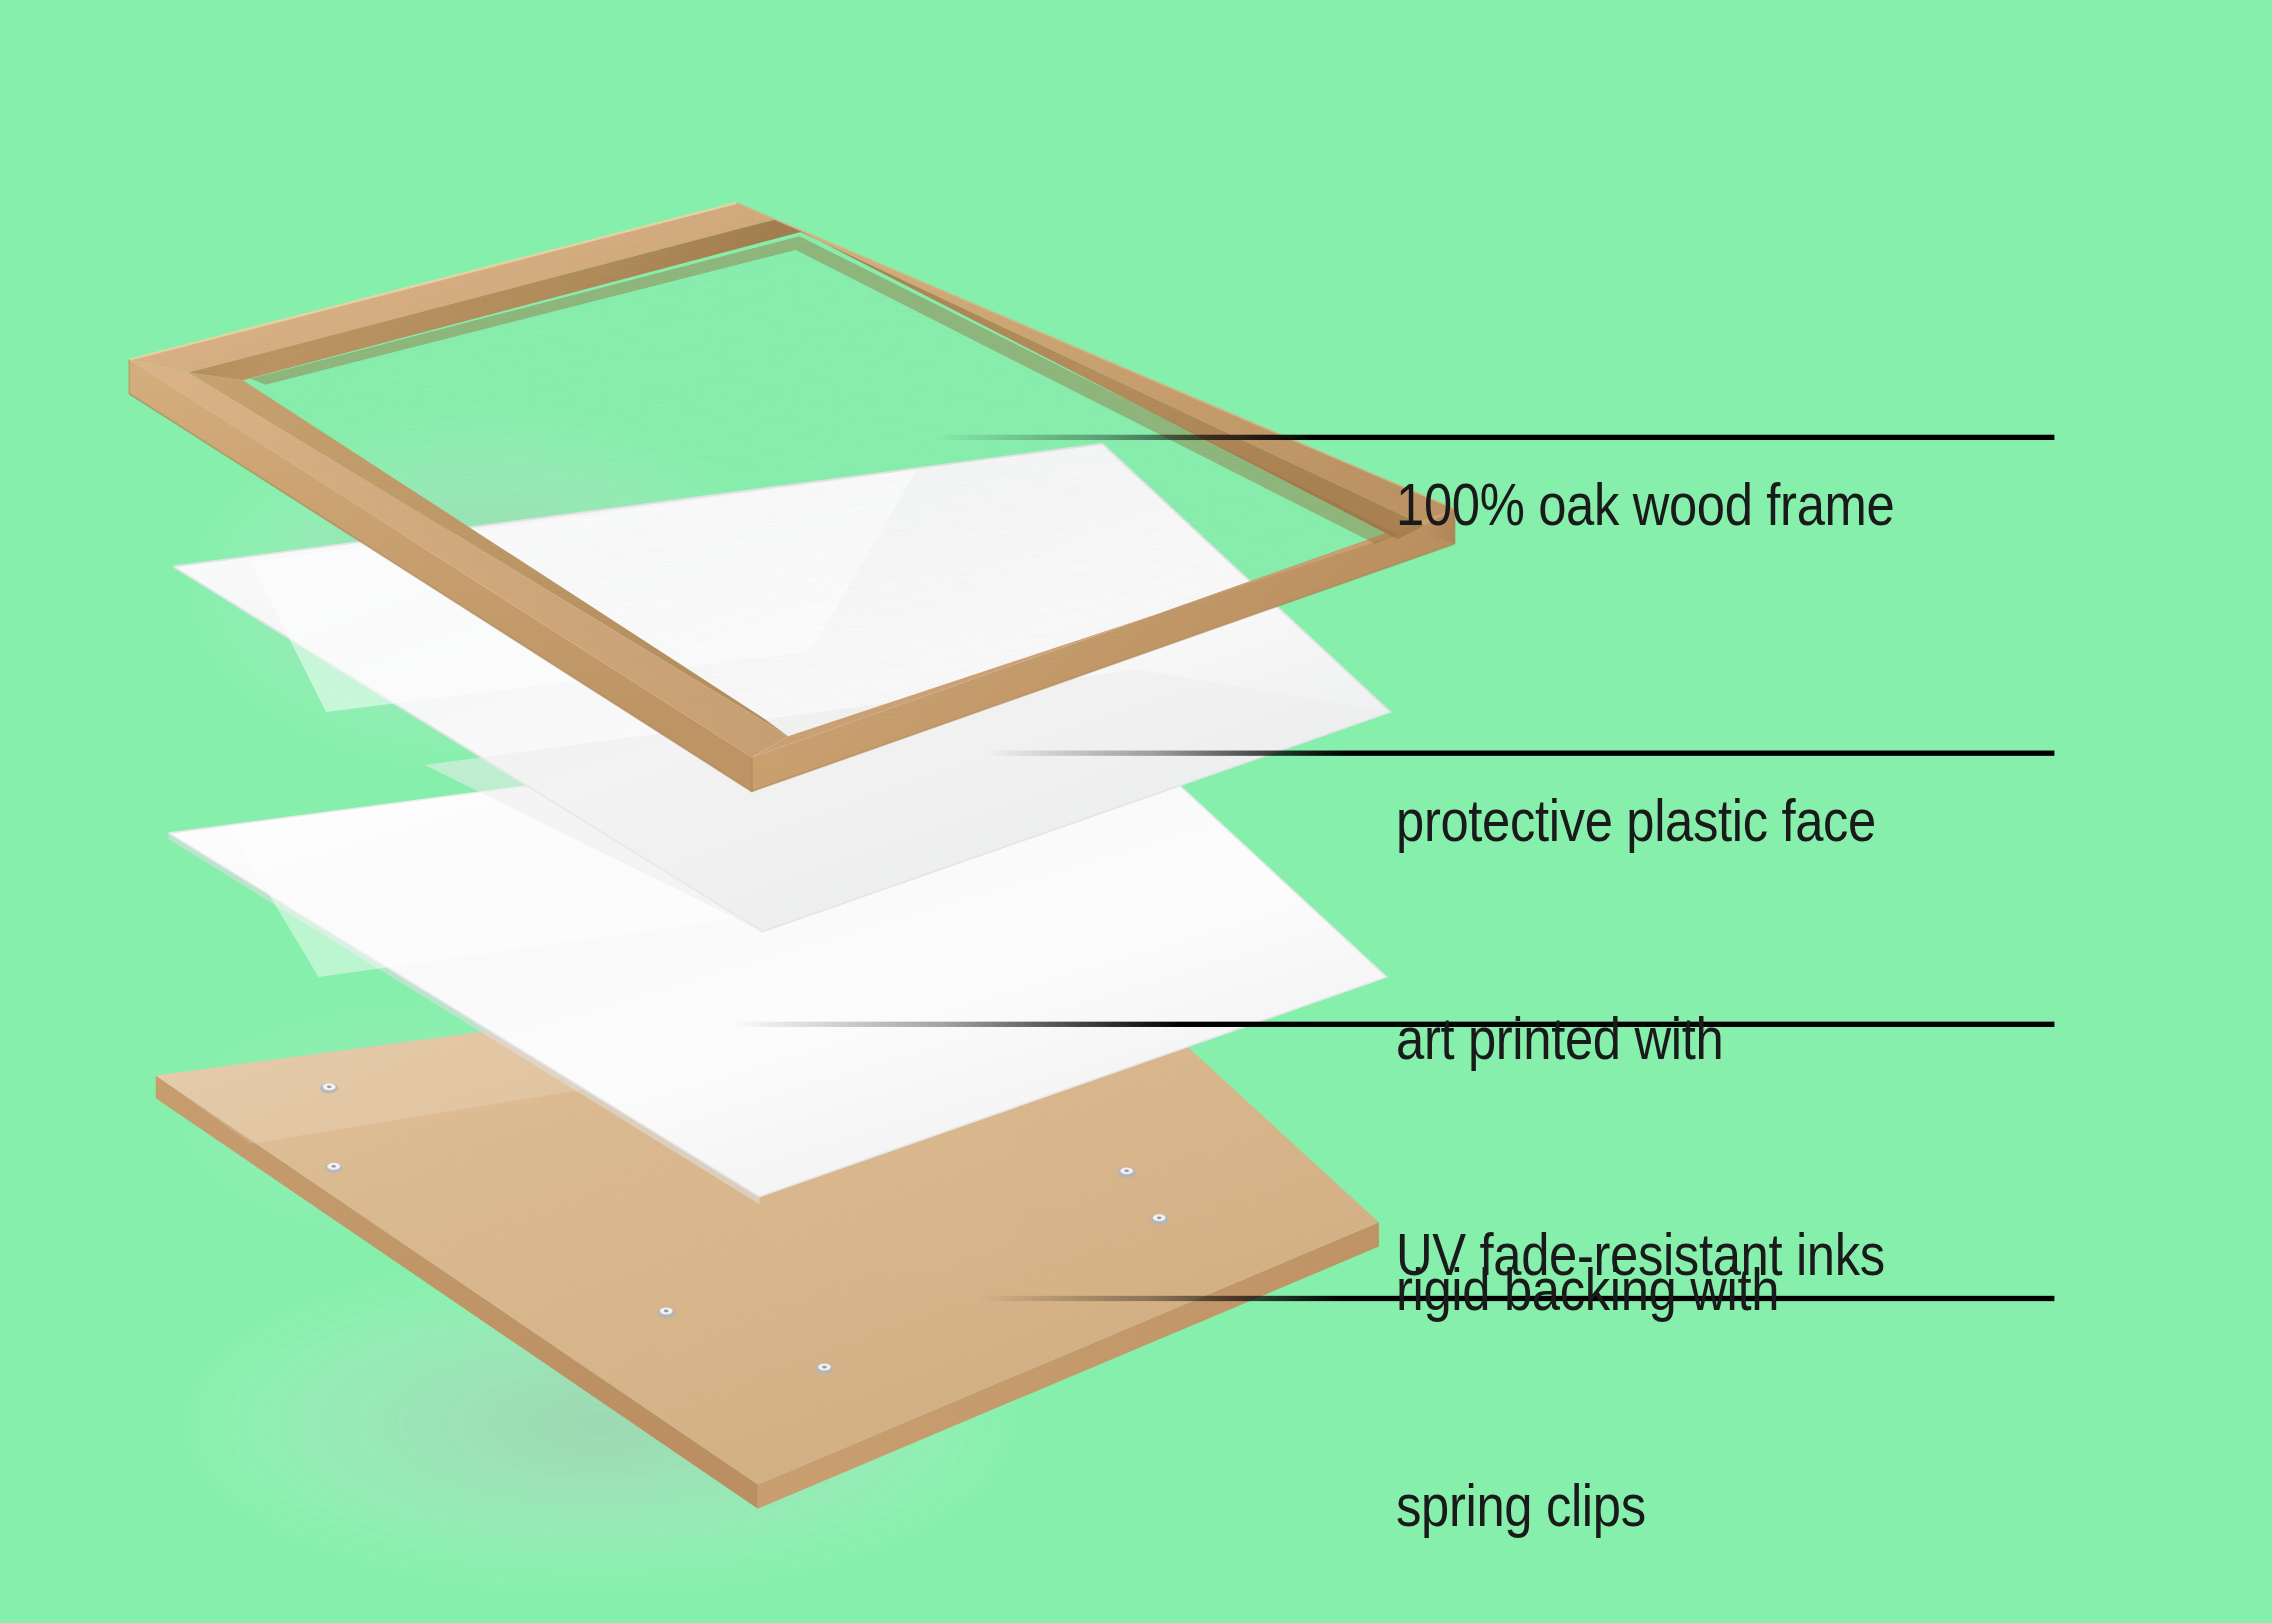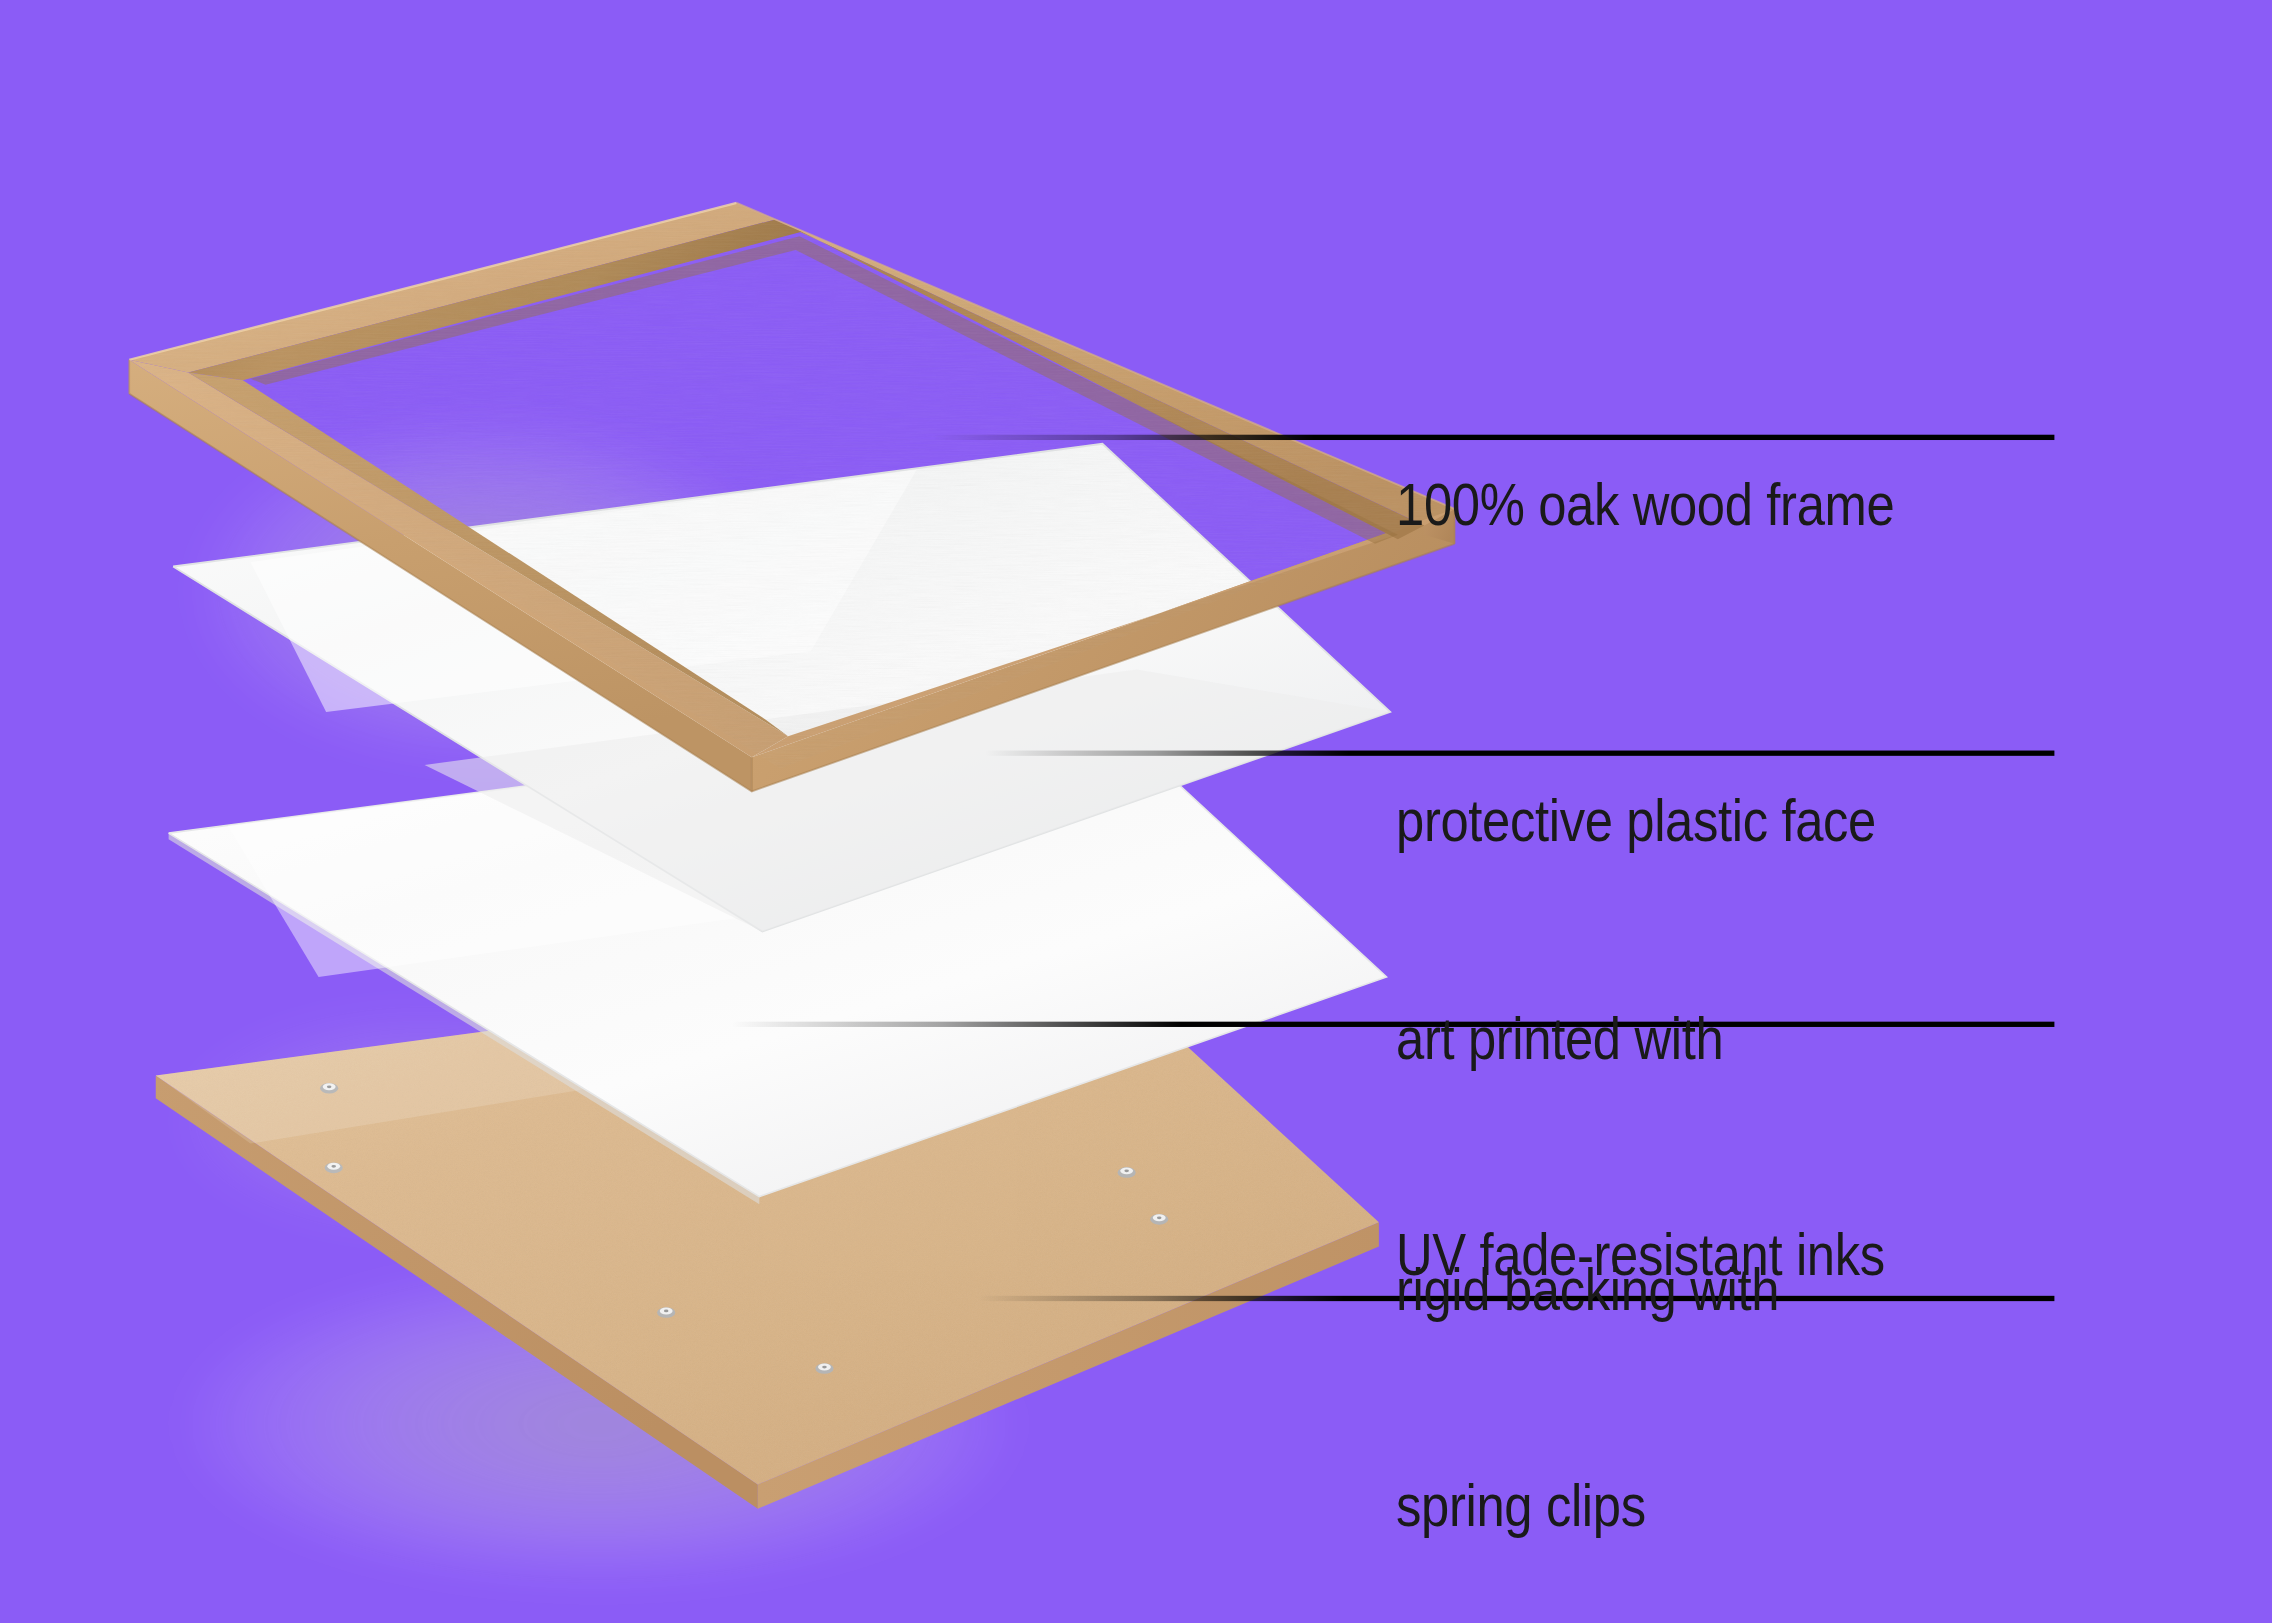--- a/index.html
+++ b/index.html
@@ -5,21 +5,21 @@
 <style>
   html, body {
     margin: 0;
     padding: 0;
     background: #ffffff;
   }
   #stage {
     position: relative;
     width: 2273px;
     height: 1623px;
-    background: #8b5cf6;
+    background: #86efac;
     overflow: hidden;
     font-family: "Liberation Sans", sans-serif;
   }
   #art-svg {
     position: absolute;
     left: 0;
     top: 0;
     width: 2273px;
     height: 1623px;
   }

